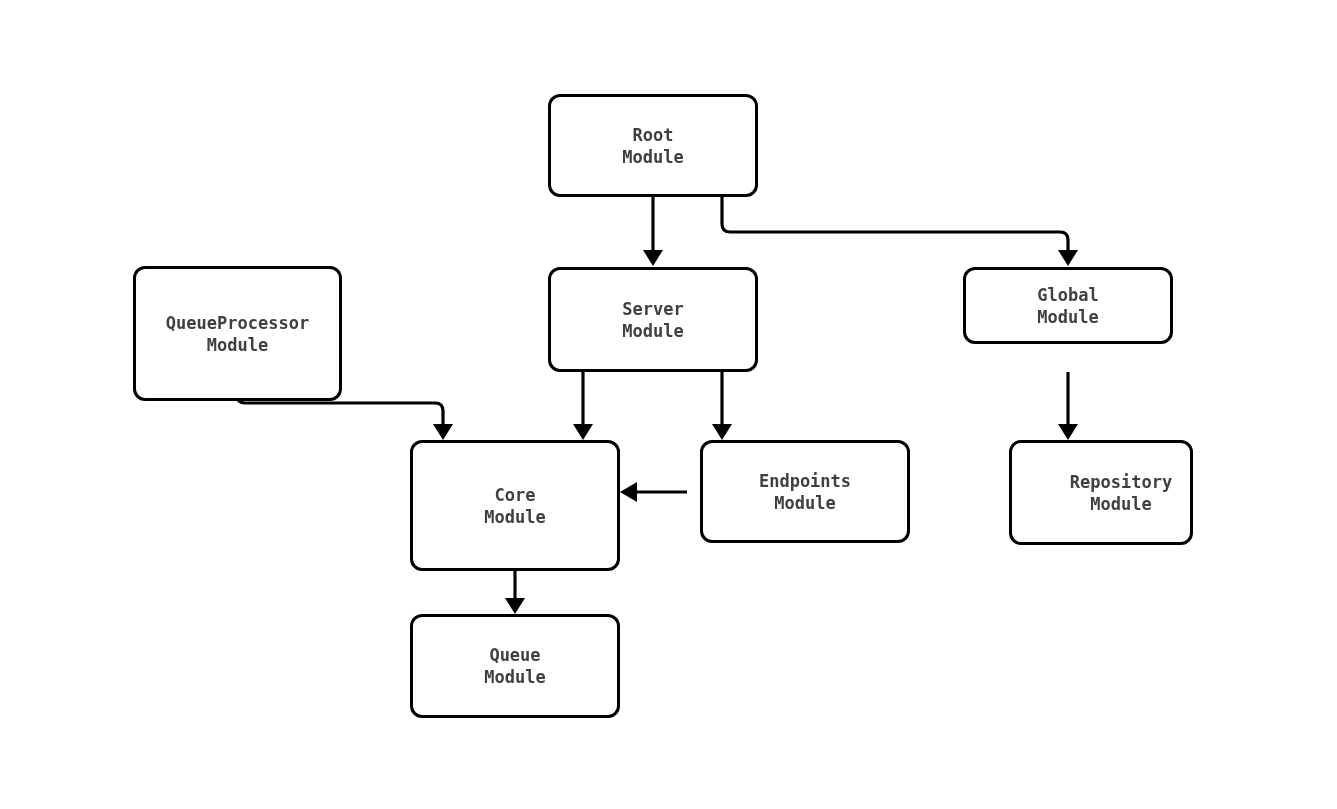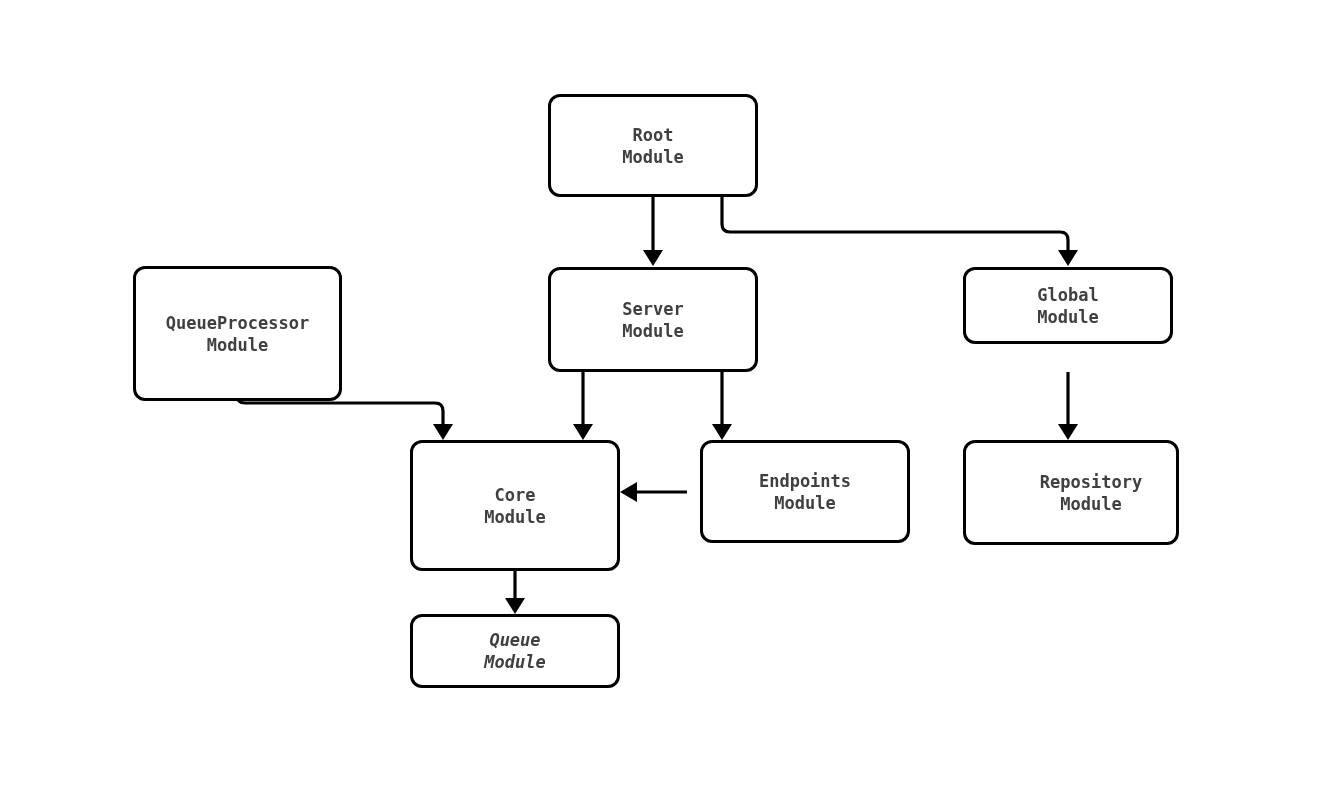--- a/index.html
+++ b/index.html
@@ -125,23 +125,23 @@
   <div class="node" style="left:410px; top:440px; width:210px; height:131px;">
     <div class="node-label">Core
 Module</div>
   </div>
 
   <div class="node" style="left:687px; top:440px; width:210px; height:103px;margin-left:13px;">
     <div class="node-label">Endpoints
 Module</div>
   </div>
 
-  <div class="node" style="left:963px; top:440px; width:216px; height:105px;padding-left:40px;">
+  <div class="node" style="left:1009px; top:440px; width:184px; height:105px;padding-left:40px;">
     <div class="node-label">Repository
 Module</div>
   </div>
 
-  <div class="node" style="left:410px; top:614px; width:210px; height:74px;font-style:italic;">
+  <div class="node" style="left:410px; top:614px; width:210px; height:104px;">
     <div class="node-label">Queue
 Module</div>
   </div>
 
 </div>
 
 </body></html>

